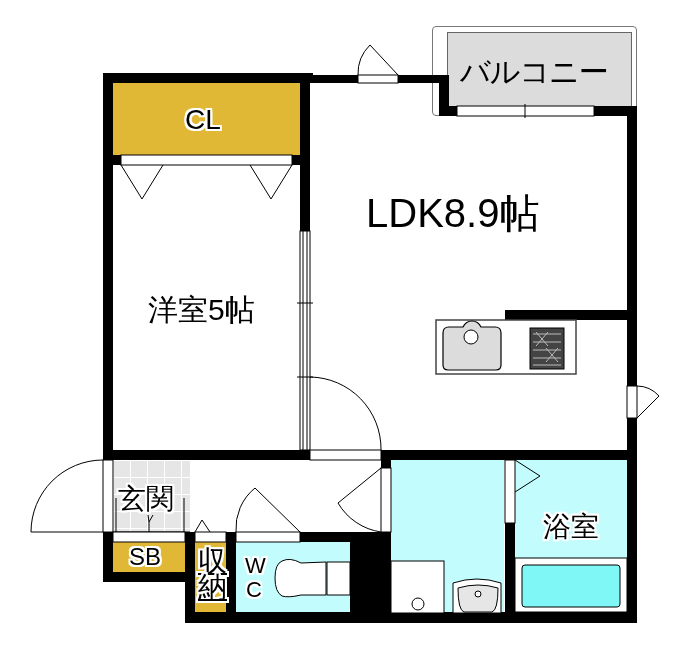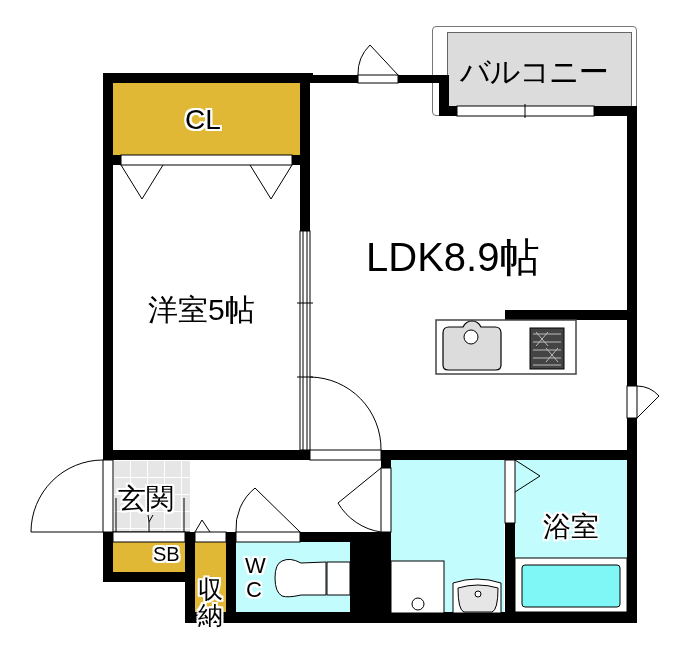--- a/index.html
+++ b/index.html
@@ -148,26 +148,26 @@
   <g stroke="#000" stroke-width="1">
     <rect x="515" y="558" width="112" height="54" fill="#fff"></rect>
     <rect x="522" y="565" width="98" height="42" rx="3" fill="#7FF7F7"></rect>
   </g>
 </svg>
 
 <div class="room-label" style="left:460px;top:52px;font-size:30px;letter-spacing:-1px;">バルコニー</div>
 
 <div class="room-label outlined" style="left:185px;top:104px;font-size:28px;text-align:center;">CL</div>
 
-<div class="room-label" style="left:366px;top:186px;font-size:40px;margin-top:44px;">LDK8.9帖</div>
+<div class="room-label" style="left:366px;top:186px;font-size:40px;">LDK8.9帖</div>
 
 <div class="room-label" style="left:148px;top:290px;font-size:30px;text-align:center;">洋室5帖</div>
 
 <div class="room-label outlined" style="left:118px;top:480px;font-size:28px;">玄関</div>
 
-<div class="room-label outlined" style="left:129px;top:543px;font-size:20px;margin-left:24px;">SB</div>
+<div class="room-label outlined" style="left:129px;top:543px;font-size:24px;">SB</div>
 
-<div class="room-label outlined" style="left:198px;top:576px;font-size:25px;width:24px;line-height:26px;white-space:normal;word-break:break-all;">収納</div>
+<div class="room-label outlined" style="left:198px;top:548px;font-size:29px;width:24px;line-height:26px;white-space:normal;word-break:break-all;text-decoration:underline;">収納</div>
 
 <div class="room-label outlined" style="left:245px;top:553px;font-size:22px;">W</div>
 <div class="room-label outlined" style="left:246px;top:577px;font-size:22px;">C</div>
 
 <div class="room-label outlined" style="left:543px;top:508px;font-size:28px;">浴室</div>
 
 </body></html>

